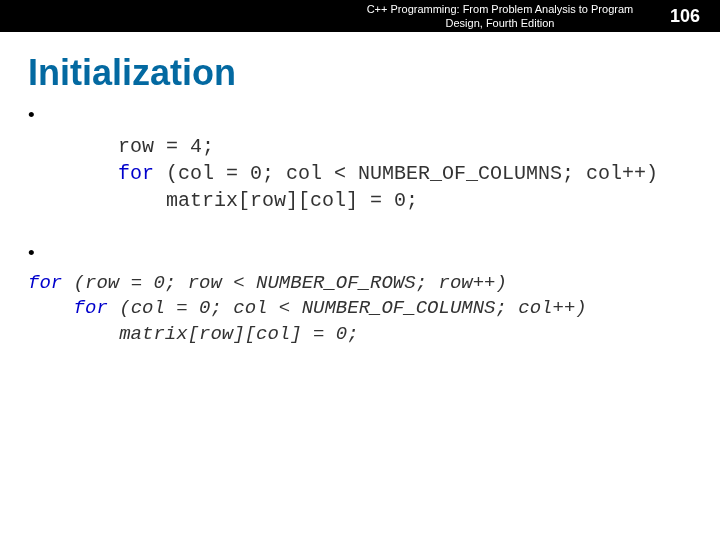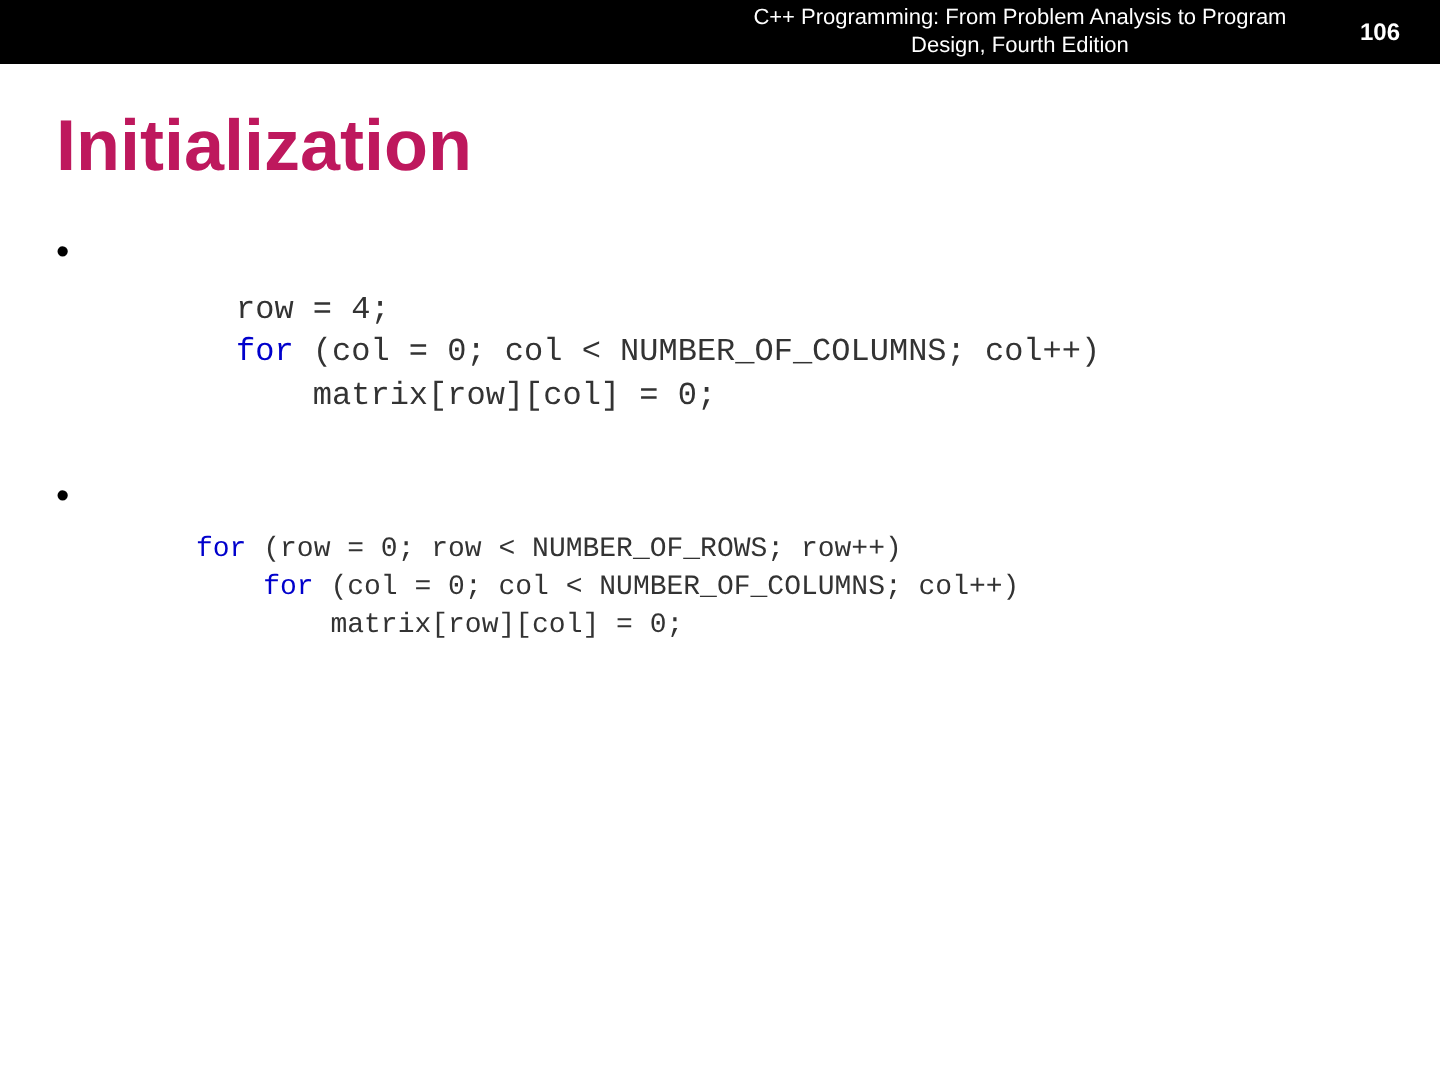--- a/index.html
+++ b/index.html
@@ -27,66 +27,66 @@
     }
     .book-title {
       color: #ffffff;
       font-size: 11px;
       text-align: center;
       line-height: 1.3;
       max-width: 280px;
     }
     .page-num {
       color: #ffffff;
-      font-size: 12px;
+      font-size: 18px;
       font-weight: bold;
     }
     .content {
       padding: 20px 28px;
     }
     .slide-title {
-      color: #be185d;
+      color: #0369a1;
       font-size: 36px;
       font-weight: bold;
-      margin-bottom: 22px;
+      margin-bottom: 10px;
     }
     .bullet {
       font-size: 19px;
       color: #000000;
       margin-bottom: 6px;
       display: flex;
       align-items: flex-start;
     }
     .bullet-dot {
       margin-right: 8px;
       font-size: 19px;
       line-height: 1.2;
       color: #000000;
     }
     .bullet-text {
       line-height: 1.3;
     }
     .code-block {
       font-family: "Courier New", Courier, monospace;
-      font-size: 16px;
+      font-size: 20px;
       color: #333333;
       white-space: pre;
       margin-left: 90px;
       margin-top: 4px;
       margin-bottom: 28px;
       line-height: 1.35;
     }
     .code-block2 {
       font-family: "Courier New", Courier, monospace;
-      font-size: 14px;
+      font-size: 19px;
       color: #333333;
       white-space: pre;
-      margin-left: 70px;
       margin-top: 6px;
       line-height: 1.35;
+      font-style: italic;
     }
     .kw { color: #0000cc; }
   </style>
 </head>
 <body>
 
 <div class="header-bar">
   <div class="header-text-wrap">
     <div class="book-title">C++ Programming: From Problem Analysis to Program Design, Fourth Edition</div>
     <div class="page-num">106</div>

